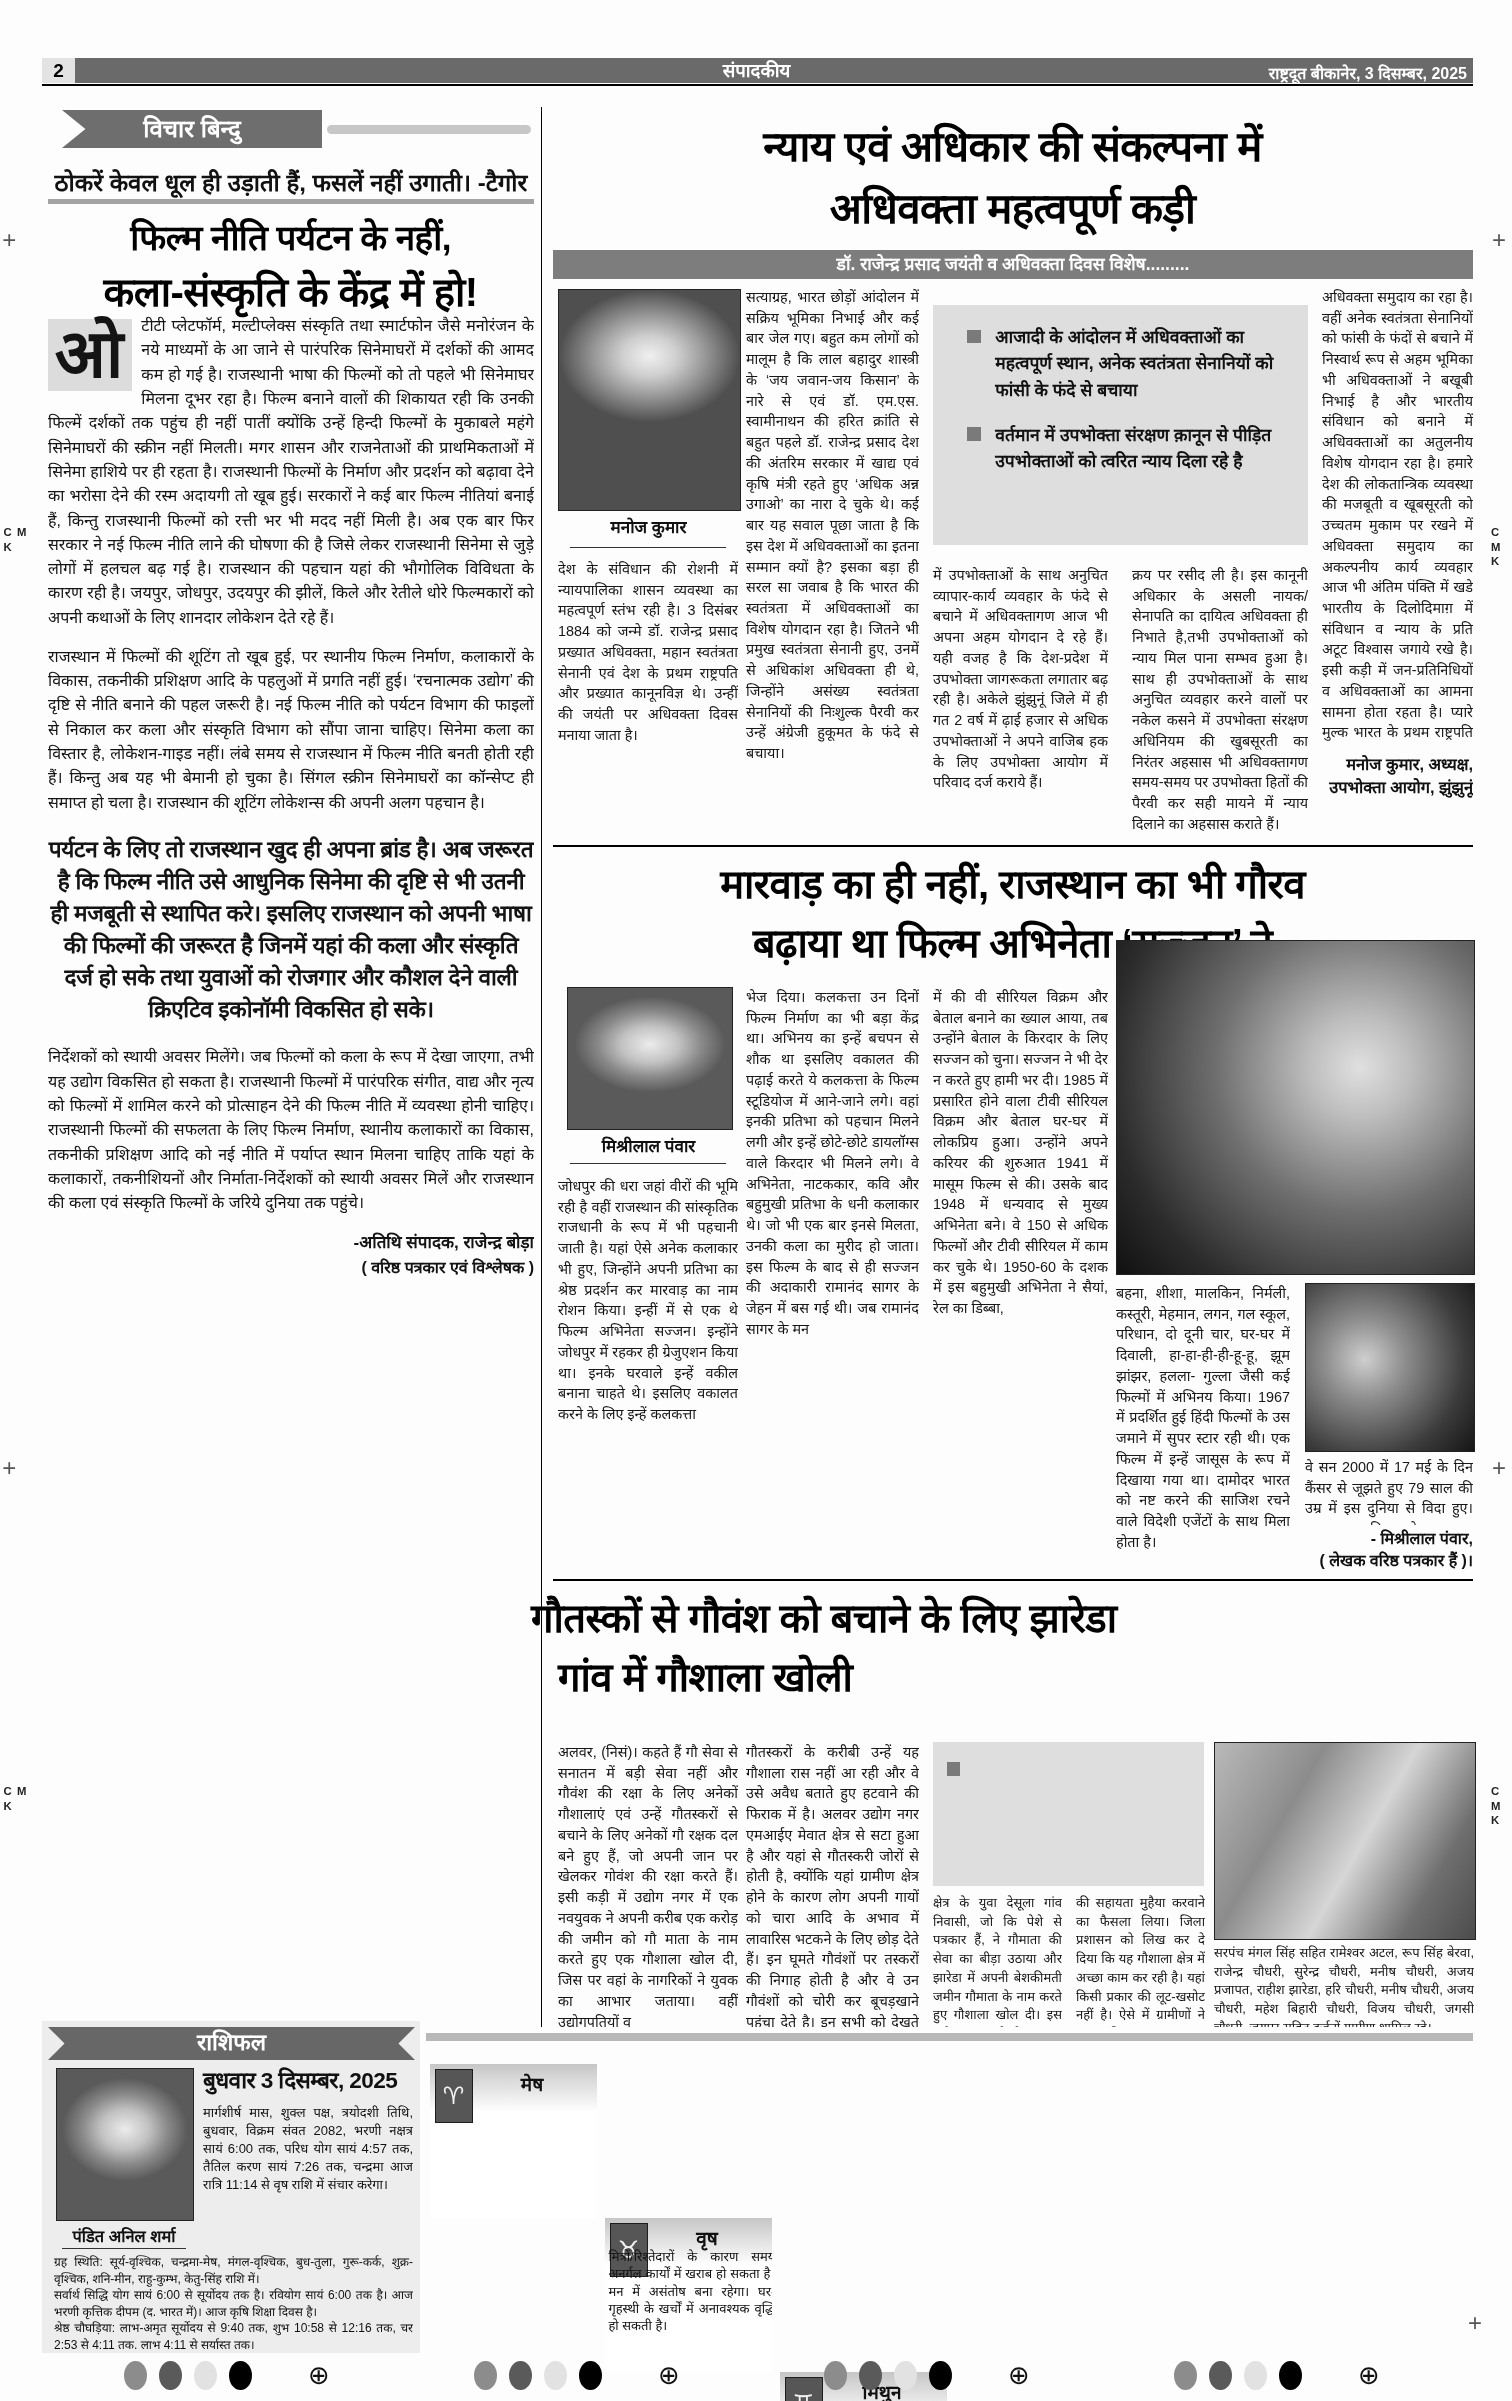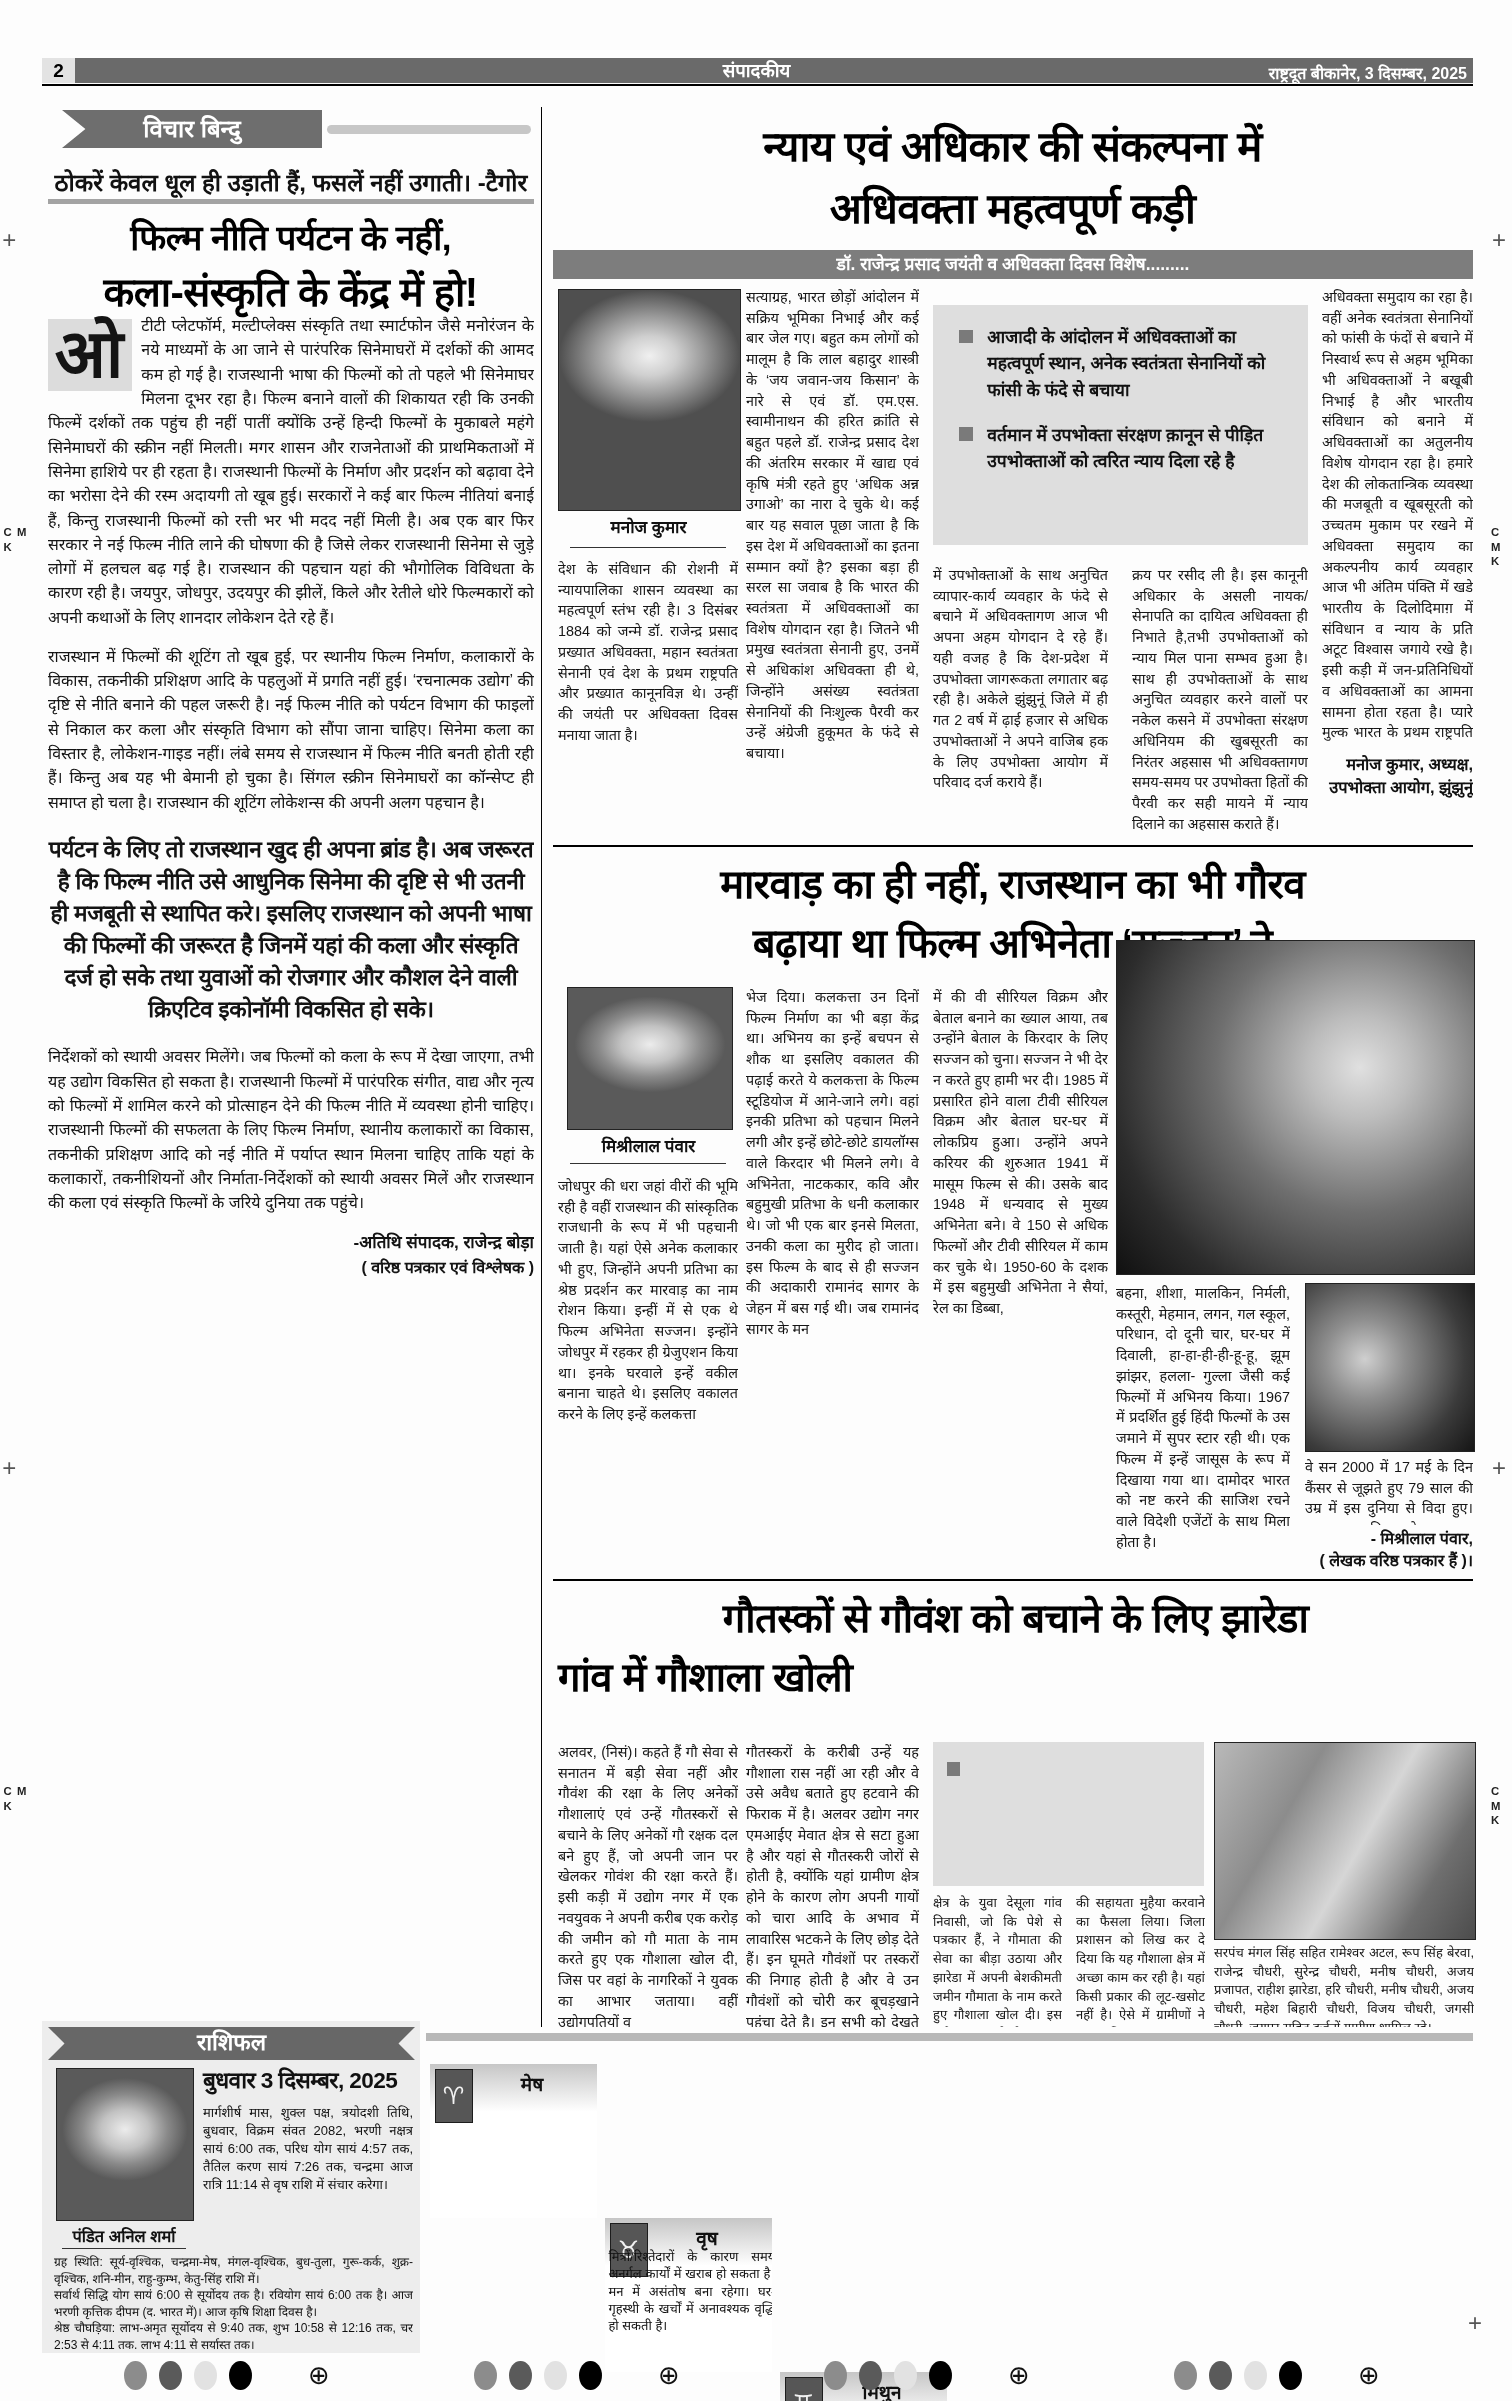--- a/index.html
+++ b/index.html
@@ -84,21 +84,21 @@
 <div class="abs ctr hl" style="left:551px;top:178px;width:923px;font-size:42px;">अधिवक्ता महत्वपूर्ण कड़ी</div>
 <div class="abs ctr bold" style="left:553px;top:250px;width:920px;height:29px;background:#7d7d7d;color:#fff;font-size:17.5px;line-height:29px;">डॉ. राजेन्द्र प्रसाद जयंती व अधिवक्ता दिवस विशेष.........</div>
 
 <div class="abs photo ph-turban" style="left:558px;top:289px;width:181px;height:220px;"></div>
 <div class="abs caption" style="left:558px;top:515px;width:181px;">मनोज कुमार</div>
 <div class="abs" style="left:570px;top:547px;width:156px;height:1.1px;background:#333;"></div>
 <div class="abs col clip" style="left:558px;top:559px;width:180px;height:277px;">देश के संविधान की रोशनी में न्यायपालिका शासन व्यवस्था का महत्वपूर्ण स्तंभ रही है। 3 दिसंबर 1884 को जन्मे डॉ. राजेन्द्र प्रसाद प्रख्यात अधिवक्ता, महान स्वतंत्रता सेनानी एवं देश के प्रथम राष्ट्रपति और प्रख्यात कानूनविज्ञ थे। उन्हीं की जयंती पर अधिवक्ता दिवस मनाया जाता है।</div>
 
 <div class="abs col clip" style="left:746px;top:287px;width:173px;height:551px;">सत्याग्रह, भारत छोड़ों आंदोलन में सक्रिय भूमिका निभाई और कई बार जेल गए। बहुत कम लोगों को मालूम है कि लाल बहादुर शास्त्री के ‘जय जवान-जय किसान’ के नारे से एवं डॉ. एम.एस. स्वामीनाथन की हरित क्रांति से बहुत पहले डॉ. राजेन्द्र प्रसाद देश की अंतरिम सरकार में खाद्य एवं कृषि मंत्री रहते हुए ‘अधिक अन्न उगाओ’ का नारा दे चुके थे। कई बार यह सवाल पूछा जाता है कि इस देश में अधिवक्ताओं का इतना सम्मान क्यों है? इसका बड़ा ही सरल सा जवाब है कि भारत की स्वतंत्रता में अधिवक्ताओं का विशेष योगदान रहा है। जितने भी प्रमुख स्वतंत्रता सेनानी हुए, उनमें से अधिकांश अधिवक्ता ही थे, जिन्होंने असंख्य स्वतंत्रता सेनानियों की निःशुल्क पैरवी कर उन्हें अंग्रेजी हुकूमत के फंदे से बचाया।</div>
 
-<div class="abs graybox clip" style="left:933px;top:305px;width:375px;height:240px;padding:19px 26px;box-sizing:border-box;">
+<div class="abs graybox clip" style="left:933px;top:305px;width:375px;height:240px;padding:19px 34px;box-sizing:border-box;">
   <div class="bulrow">
     <span class="sqmark"></span>
     <span class="bultxt">आजादी के आंदोलन में अधिवक्ताओं का महत्वपूर्ण स्थान, अनेक स्वतंत्रता सेनानियों को फांसी के फंदे से बचाया</span>
   </div>
   <div class="bulrow">
     <span class="sqmark"></span>
     <span class="bultxt">वर्तमान में उपभोक्ता संरक्षण क़ानून से पीड़ित उपभोक्ताओं को त्वरित न्याय दिला रहे है</span>
   </div>
 </div>
 <div class="abs col clip" style="left:933px;top:565px;width:175px;height:273px;">में उपभोक्ताओं के साथ अनुचित व्यापार-कार्य व्यवहार के फंदे से बचाने में अधिवक्तागण आज भी अपना अहम योगदान दे रहे हैं। यही वजह है कि देश-प्रदेश में उपभोक्ता जागरूकता लगातार बढ़ रही है। अकेले झुंझुनूं जिले में ही गत 2 वर्ष में ढ़ाई हजार से अधिक उपभोक्ताओं ने अपने वाजिब हक के लिए उपभोक्ता आयोग में परिवाद दर्ज कराये हैं।</div>
@@ -128,21 +128,21 @@
 
 <div class="abs photo ph-dark" style="left:1305px;top:1283px;width:168px;height:167px;"></div>
 <div class="abs clip" style="left:1305px;top:1457px;width:168px;height:119px;">
   <div class="col" style="height:68px;overflow:hidden;">वे सन 2000 में 17 मई के दिन कैंसर से जूझते हुए 79 साल की उम्र में इस दुनिया से विदा हुए। सज्जन का निधन हो गया, उस दिन पूरा जोधपुर शोक में डूबा रहा।</div>
   <div class="signline" style="font-size:16px;margin-top:2.3px;">- मिश्रीलाल पंवार,</div>
   <div class="signline" style="font-size:16px;">( लेखक वरिष्ठ पत्रकार हैं )।</div>
 </div>
 
 <div class="abs rule" style="left:553px;top:1579px;width:920px;height:1.7px;"></div>
 
-<div class="abs hl" style="left:558px;top:1589px;width:915px;font-size:40px;text-align:center;">गौतस्कों से गौवंश को बचाने के लिए झारेडा</div>
+<div class="abs hl" style="left:531px;top:1589px;width:915px;font-size:40px;">गौतस्कों से गौवंश को बचाने के लिए झारेडा</div>
 <div class="abs hl" style="left:558px;top:1648px;width:915px;font-size:40px;">गांव में गौशाला खोली</div>
 
 <div class="abs col clip" style="left:558px;top:1742px;width:180px;height:285px;">अलवर, (निसं)। कहते हैं गौ सेवा से सनातन में बड़ी सेवा नहीं और गौवंश की रक्षा के लिए अनेकों गौशालाएं एवं उन्हें गौतस्करों से बचाने के लिए अनेकों गौ रक्षक दल बने हुए हैं, जो अपनी जान पर खेलकर गोवंश की रक्षा करते हैं। इसी कड़ी में उद्योग नगर में एक नवयुवक ने अपनी करीब एक करोड़ की जमीन को गौ माता के नाम करते हुए एक गौशाला खोल दी, जिस पर वहां के नागरिकों ने युवक का आभार जताया। वहीं उद्योगपतियों व</div>
 <div class="abs col clip" style="left:746px;top:1742px;width:173px;height:285px;">गौतस्करों के करीबी उन्हें यह गौशाला रास नहीं आ रही और वे उसे अवैध बताते हुए हटवाने की फिराक में है। अलवर उद्योग नगर एमआईए मेवात क्षेत्र से सटा हुआ है और यहां से गौतस्करी जोरों से होती है, क्योंकि यहां ग्रामीण क्षेत्र होने के कारण लोग अपनी गायों को चारा आदि के अभाव में लावारिस भटकने के लिए छोड़ देते हैं। इन घूमते गौवंशों पर तस्करों की निगाह होती है और वे उन गौवंशों को चोरी कर बूचड़खाने पहुंचा देते है। इन सभी को देखते हुए क्षेत्र के लोगों ने एक बैठक कर इस पुनीत काम की सोची। इसी विचार को जान कर</div>
 
 <div class="abs graybox clip" style="left:933px;top:1742px;width:271px;height:144px;padding:14.7px 13.6px;box-sizing:border-box;">
   <div class="bulrow" style="margin-bottom:0;">
     <span class="sqmark"></span>
   </div>
 </div>

